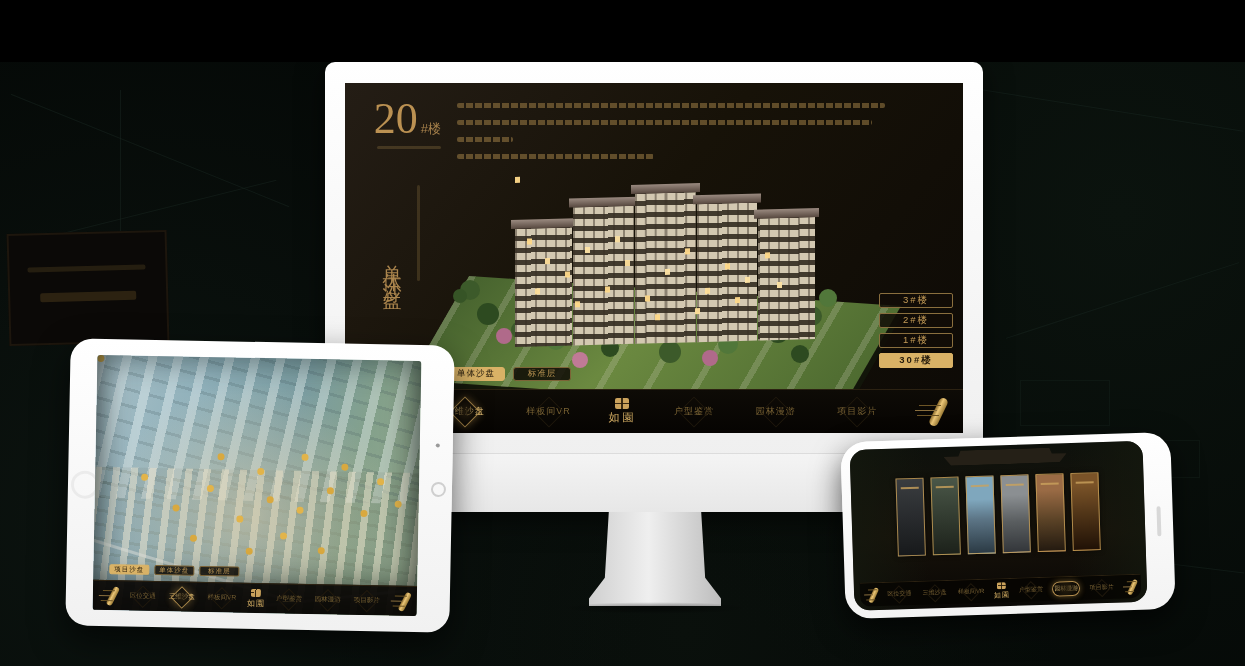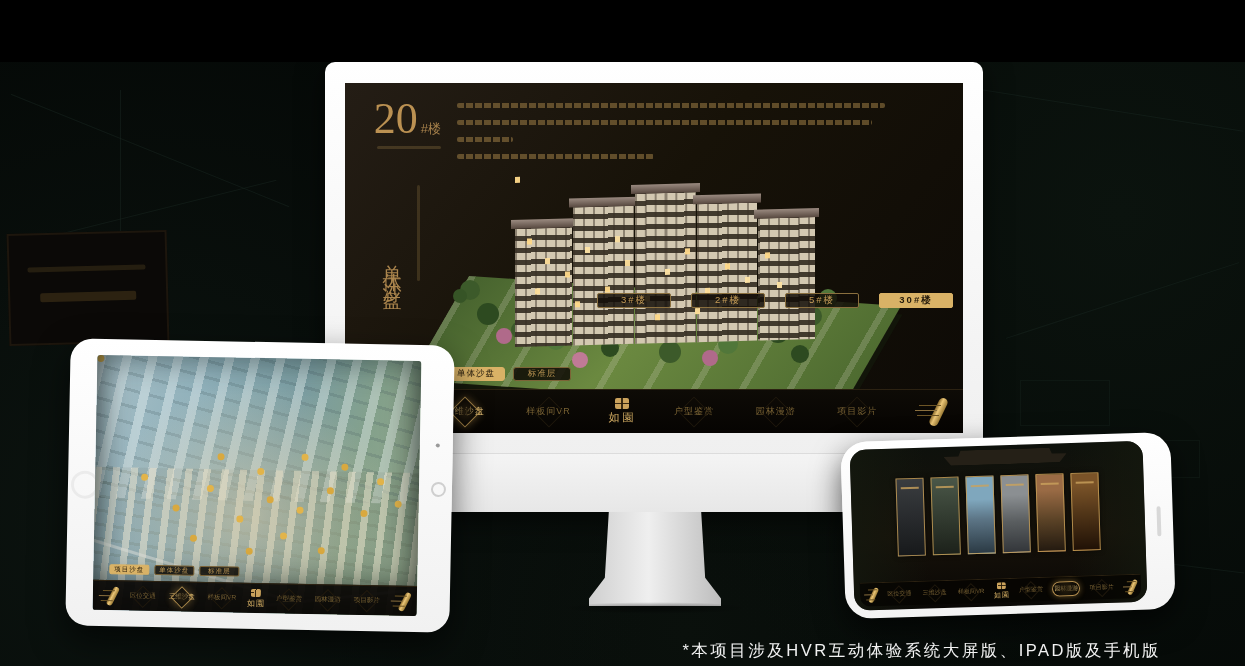--- a/index.html
+++ b/index.html
@@ -86,21 +86,21 @@
   .trees { position:absolute; left:30px; top:120px; width:14px; height:14px; border-radius:50%;
     background:#365426; 
     box-shadow:28px 18px 0 4px #2d4a20, 60px 34px 0 2px #3c5a2a, 96px 44px 0 3px #51773a,
       150px 52px 0 2px #2d4a20, 210px 56px 0 4px #3c5a2a, 268px 48px 0 3px #51773a,
       318px 36px 0 4px #2d4a20, 352px 20px 0 3px #3c5a2a, 368px 2px 0 2px #51773a,
       10px -6px 0 3px #3c5a2a, 340px 58px 0 2px #2d4a20,
       44px 40px 0 1px #b06a8a, 250px 62px 0 1px #b06a8a, 330px 10px 0 1px #b06a8a,
       120px 64px 0 1px #c07a96; }
 
   
-  .m-floorbtns { position:absolute; right:10px; top:210px; display:flex; flex-direction:row; gap:20px; }
+  .m-floorbtns { position:absolute; right:10px; top:210px; display:flex; flex-direction:column; gap:5px; }
   .fbtn { width:74px; height:15px; font-size:9.5px; letter-spacing:2px; color:#c59c57;
     border:1px solid #8a6f3e; background:rgba(18,13,7,.85); border-radius:2px;
     display:flex; align-items:center; justify-content:center; cursor:pointer; }
   .fbtn.active { background:#d9b266; color:#231a0c; border-color:#d9b266; font-weight:bold; }
 
   
   .m-subtabs { position:absolute; left:36px; bottom:52px; display:flex; gap:8px; }
   .stab { min-width:58px; height:14px; padding:0 7px; font-size:8.5px; letter-spacing:1px;
     color:#bd9654; border:1px solid #7c6336; background:rgba(14,10,5,.85); border-radius:3px;
     display:flex; align-items:center; justify-content:center; cursor:pointer; }
@@ -247,21 +247,21 @@
             <div class="tw tw3"></div>
           <div class="tw tw4"></div>
             <div class="tw tw5"></div>
           <div class="lit"></div>
         </div>
       </div>
 
       <div class="m-floorbtns">
         <div class="fbtn">3#楼</div>
         <div class="fbtn">2#楼</div>
-        <div class="fbtn">5#楼</div>
+        <div class="fbtn">1#楼</div>
         <div class="fbtn active">30#楼</div>
       </div>
 
       <div class="m-subtabs">
         <div class="stab">项目沙盘</div>
         <div class="stab active">单体沙盘</div>
         <div class="stab">标准层</div>
       </div>
 
       <div class="m-nav">
@@ -370,15 +370,14 @@
         <div class="nav-item active oval">园林漫游</div>
         <div class="nav-item">项目影片</div>
         <div class="scroll-icon tiny">
             <div class="roll"></div>
             <div class="tail"></div>
           </div>
       </div>
     </div>
   </div>
 
-  <div class="footnote">*本项目涉及HVR互动体验系统大屏版、IPAD版及手机版</div>
 
 </div>
 
 </body></html>

